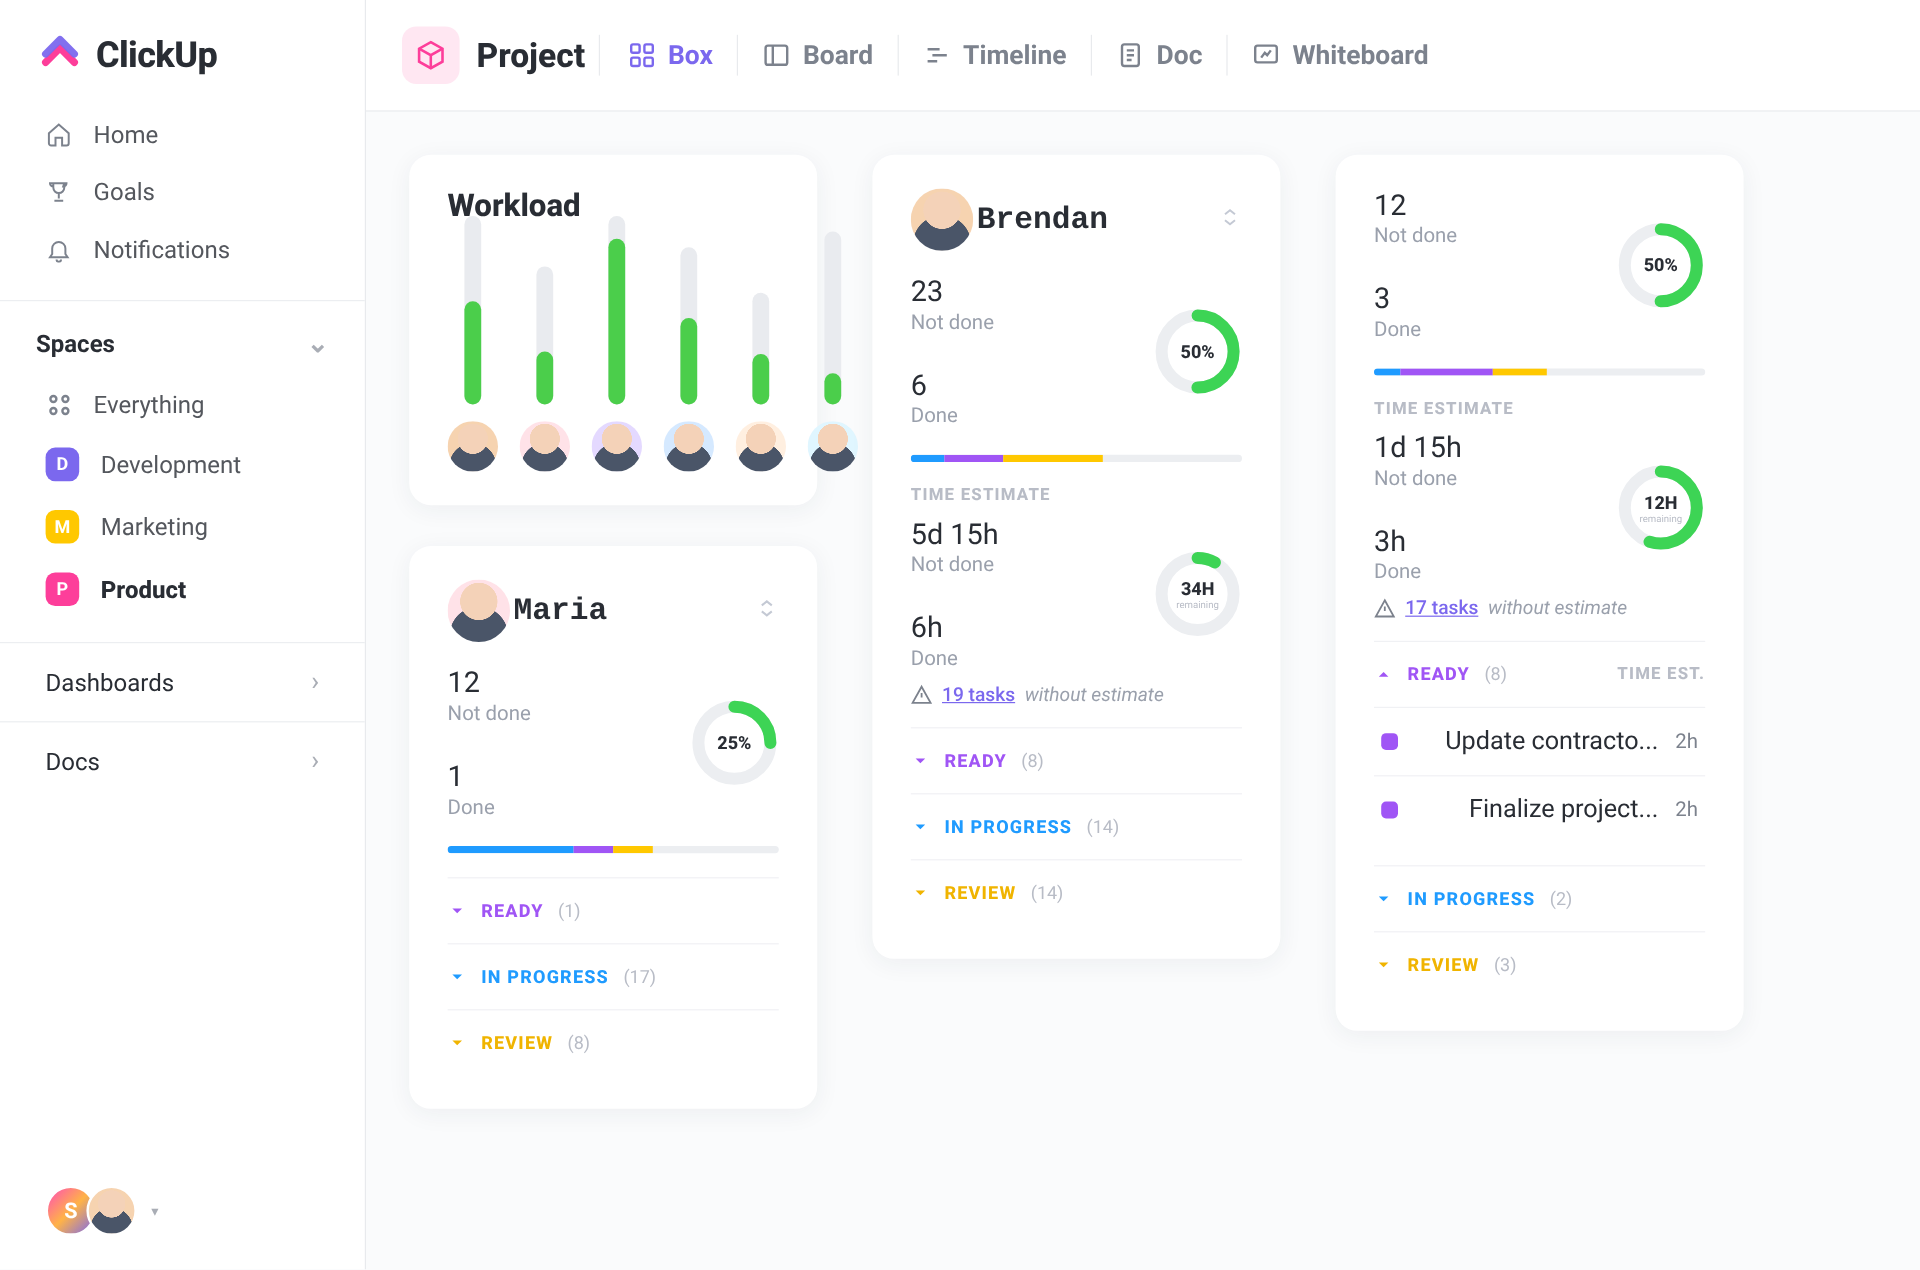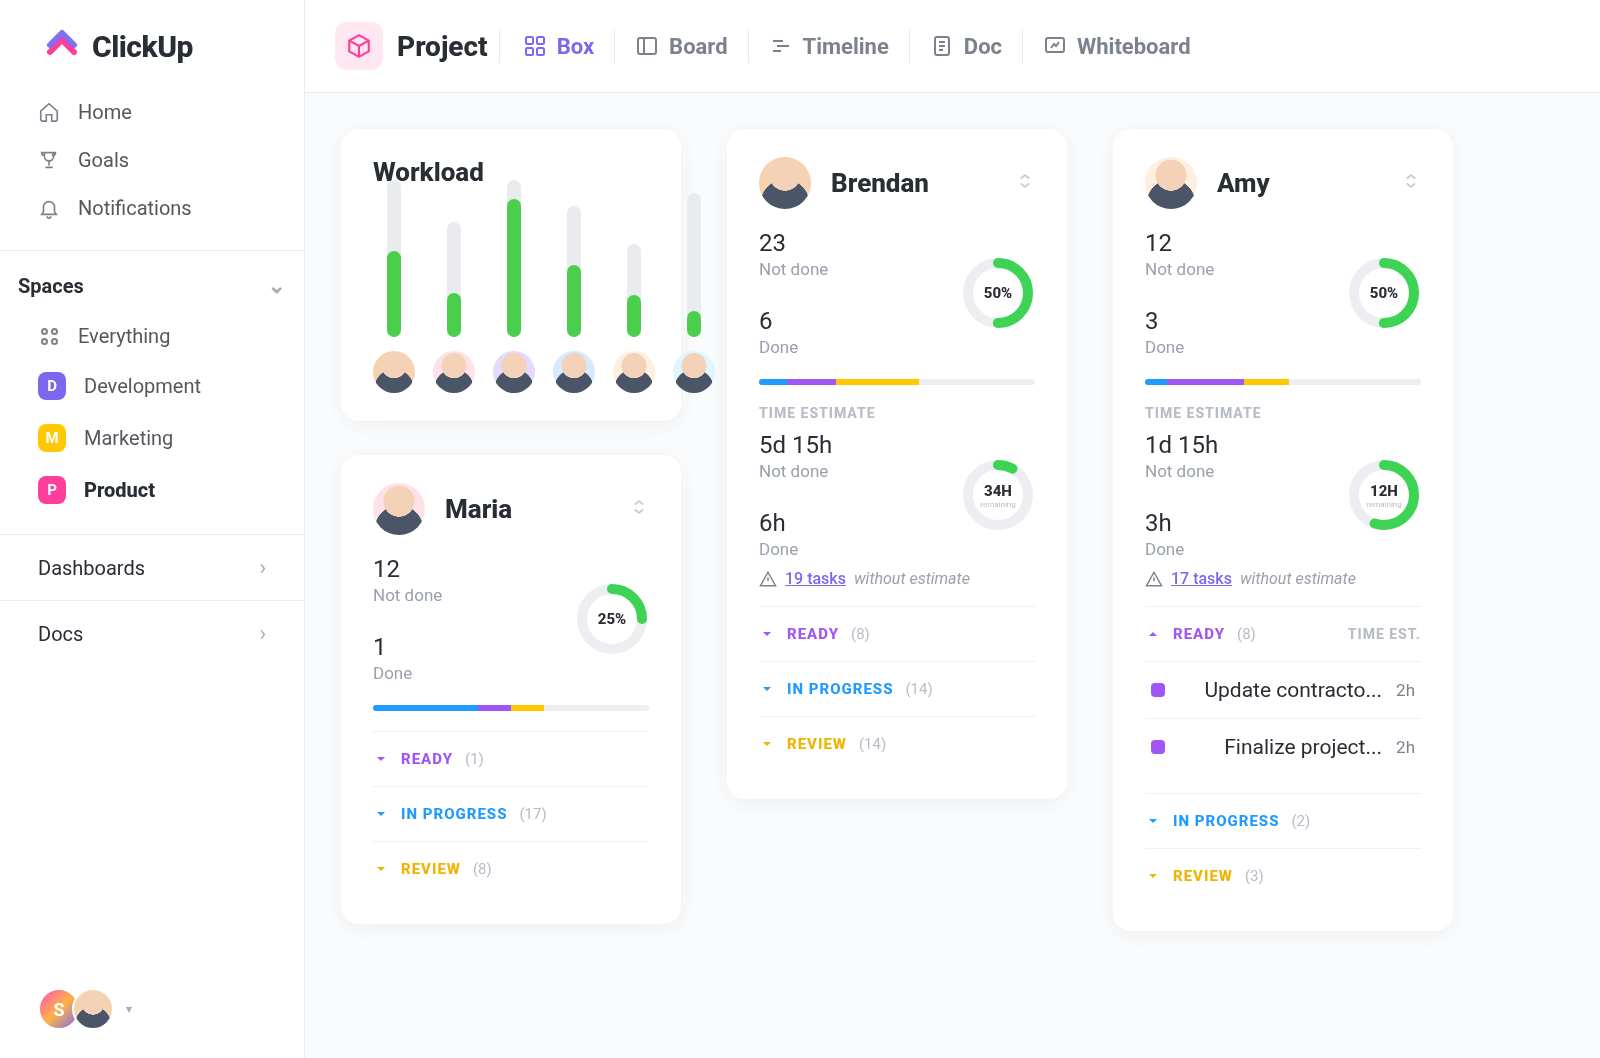--- a/index.html
+++ b/index.html
@@ -1,28 +1,28 @@
 <!DOCTYPE html>
 <html><head>
 <meta charset="utf-8">
 <style>
 * { box-sizing: border-box; margin: 0; padding: 0; }
 body { font-family: -apple-system, BlinkMacSystemFont, "Segoe UI", Roboto, sans-serif; background: #fafbfc; color: #292d34; width: 1600px; height: 1058px; overflow: hidden; }
 .app { display: flex; height: 100%; }
 
 
 .sidebar { width: 305px; background: #fff; border-right: 1px solid #e8eaed; display: flex; flex-direction: column; position: relative; }
-.logo-wrap { padding: 28px 44px 24px; display: flex; align-items: center; gap: 12px; }
+.logo-wrap { padding: 28px 32px 24px; display: flex; align-items: center; gap: 12px; }
 .logo-mark { width: 36px; height: 36px; position: relative; }
 .logo-text { font-size: 30px; font-weight: 800; letter-spacing: -0.5px; }
 .nav-group { padding: 0 24px; }
 .nav-item { display: flex; align-items: center; gap: 18px; padding: 12px 14px; font-size: 20px; color: #54575d; cursor: pointer; border-radius: 8px; }
 .nav-item svg { width: 22px; height: 22px; flex: 0 0 22px; }
 .section-divider { border-top: 1px solid #eceef1; margin: 18px 0 0; }
-.section-head { display: flex; align-items: center; justify-content: space-between; padding: 22px 18px 14px; font-size: 20px; font-weight: 700; cursor: pointer; }
+.section-head { display: flex; align-items: center; justify-content: space-between; padding: 22px 30px 14px; font-size: 20px; font-weight: 700; cursor: pointer; }
 .space-list { padding: 0 24px; }
 .space-item { display: flex; align-items: center; gap: 18px; padding: 12px 14px; font-size: 20px; color: #54575d; cursor: pointer; border-radius: 8px; }
 .space-item.active { font-weight: 800; color: #292d34; }
 .space-badge { width: 28px; height: 28px; border-radius: 8px; display: flex; align-items: center; justify-content: center; font-size: 15px; font-weight: 700; color: #fff; }
 .space-item .dots { width: 22px; height: 22px; display: flex; flex-wrap: wrap; gap: 3px; align-content: center; justify-content: center; }
 .space-item .dots span { width: 7px; height: 7px; border-radius: 50%; border: 2px solid #7c828d; }
 .collapsed-row { display: flex; align-items: center; justify-content: space-between; padding: 20px 38px; font-size: 20px; color: #292d34; cursor: pointer; border-top: 1px solid #eceef1; }
 .chev { color: #a9adb5; font-size: 22px; }
 
 .user-stack { position: absolute; bottom: 28px; left: 38px; display: flex; align-items: center; gap: 6px; }
@@ -38,21 +38,21 @@
 .vsep { width: 1px; height: 34px; background: #e8eaed; margin: 0 8px; }
 .view-btn { display: flex; align-items: center; gap: 10px; padding: 8px 12px; font-size: 22px; font-weight: 700; color: #7c828d; cursor: pointer; border-radius: 8px; }
 .view-btn.active { color: #7b68ee; }
 .view-btn svg { width: 24px; height: 24px; }
 
 .content { flex: 1; padding: 36px 36px; display: flex; gap: 34px; align-items: flex-start; overflow: auto; }
 .col { display: flex; flex-direction: column; gap: 34px; }
 
 .card { background: #fff; border-radius: 18px; box-shadow: 0 4px 20px rgba(40,45,60,0.06); padding: 28px 32px; }
 .card-head { display: flex; align-items: center; justify-content: space-between; margin-bottom: 20px; }
-.card-title-wrap { display: flex; align-items: center; gap: 20px; }
+.card-title-wrap { display: flex; align-items: center; gap: 3px; font-family: Liberation Mono, monospace; }
 .avatar { width: 52px; height: 52px; border-radius: 50%; display: inline-block; }
 .card-title { font-size: 26px; font-weight: 800; }
 .chev2 { color: #c4c9d4; }
 
 
 .workload { width: 340px; }
 .bars { display: flex; gap: 18px; align-items: flex-end; height: 180px; margin-top: 26px; }
 .bar-col { flex: 1; display: flex; flex-direction: column; align-items: center; gap: 14px; }
 .bar-track { width: 14px; border-radius: 10px; background: #e9ebef; position: relative; }
 .bar-fill { position: absolute; bottom: 0; left: 0; right: 0; background: #4bce4b; border-radius: 10px; }
@@ -454,31 +454,20 @@
                   <span class="status-name s-review">REVIEW</span>
                   <span class="status-count">(14)</span>
                 </div>
               </div>
             </div>
         </div>
       </div>
 
       <div class="col" style="width:352px">
         <div class="card person">
-          <div class="card-head">
-            <div class="card-title-wrap">
-              <span class="avatar av-img av5"></span>
-              <span class="card-title">Amy</span>
-            </div>
-            <span class="chev2">
-              <svg width="20" height="20" viewBox="0 0 24 24" fill="none" stroke="currentColor" stroke-width="2">
-                  <path d="M7 9l5-4 5 4M7 15l5 4 5-4"></path>
-                </svg>
-            </span>
-          </div>
           <div class="stat-row">
             <div class="stat-pair">
               <div class="stat">
                   <div class="num">12</div>
                   <div class="lbl">Not done</div>
                 </div>
               <div class="stat">
                   <div class="num">3</div>
                   <div class="lbl">Done</div>
                 </div>

